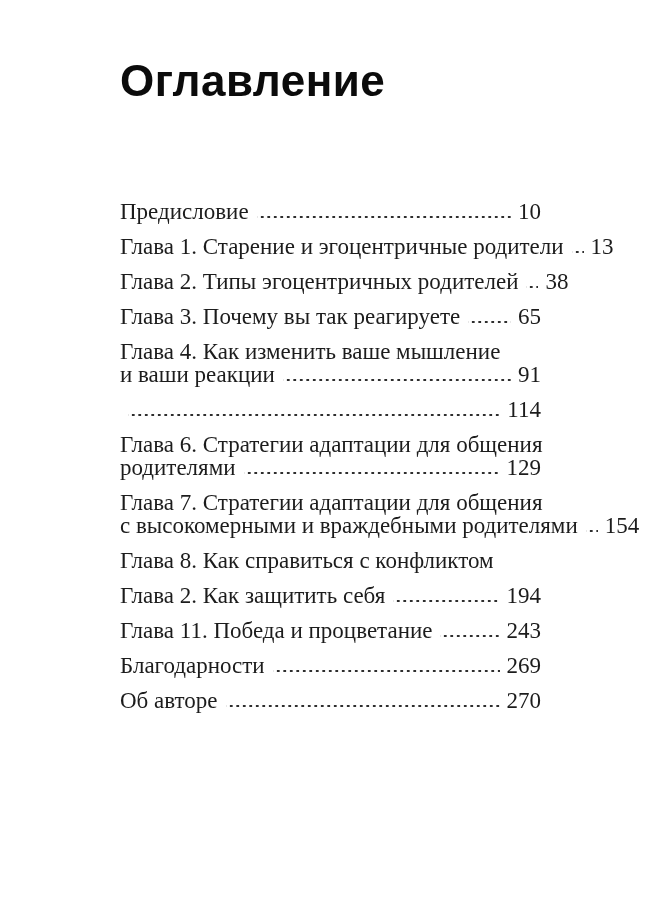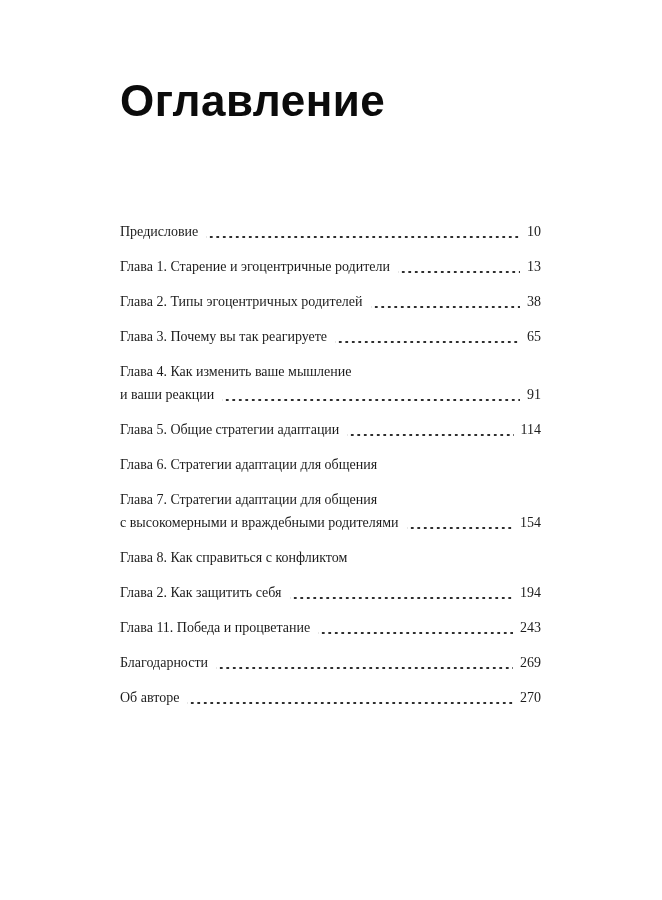--- a/index.html
+++ b/index.html
@@ -11,34 +11,34 @@
     width: 662px;
     height: 900px;
     overflow: hidden;
     font-family: "Liberation Serif", "DejaVu Serif", serif;
     color: #1c1c1c;
   }
   .page {
     box-sizing: border-box;
     width: 662px;
     height: 900px;
-    padding: 76px 121px 40px 120px;
+    padding: 56px 121px 40px 120px;
     background: #ffffff;
   }
   .page-title {
     font-family: "Liberation Sans", "DejaVu Sans", sans-serif;
     font-weight: 700;
     font-size: 44px;
     line-height: 50px;
     letter-spacing: 0.5px;
     color: #0b0b0b;
     margin: 0 0 94px 0;
   }
   .toc {
-    font-size: 14px;
+    font-size: 23px;
     line-height: 23px;
   }
   .entry {
     margin-bottom: 12px;
   }
   .entry .line {
     white-space: nowrap;
   }
   .entry .row {
     display: flex;
@@ -105,28 +105,32 @@
       <div class="line">Глава 4. Как изменить ваше мышление</div>
       <div class="row">
         <span class="label">и ваши реакции</span>
         <span class="leader"></span>
         <span class="page-num">91</span>
       </div>
     </div>
 
     <div class="entry">
       <div class="row">
-        <span class="label">Глава 5. Общие стратегии адаптации</span>
         <span class="leader"></span>
         <span class="page-num">114</span>
       </div>
     </div>
 
     <div class="entry">
       <div class="line">Глава 6. Стратегии адаптации для общения</div>
+      <div class="row">
+        <span class="label">родителями</span>
+        <span class="leader"></span>
+        <span class="page-num">129</span>
+      </div>
     </div>
 
     <div class="entry">
       <div class="line">Глава 7. Стратегии адаптации для общения</div>
       <div class="row">
         <span class="label">с высокомерными и враждебными родителями</span>
         <span class="leader"></span>
         <span class="page-num">154</span>
       </div>
     </div>

